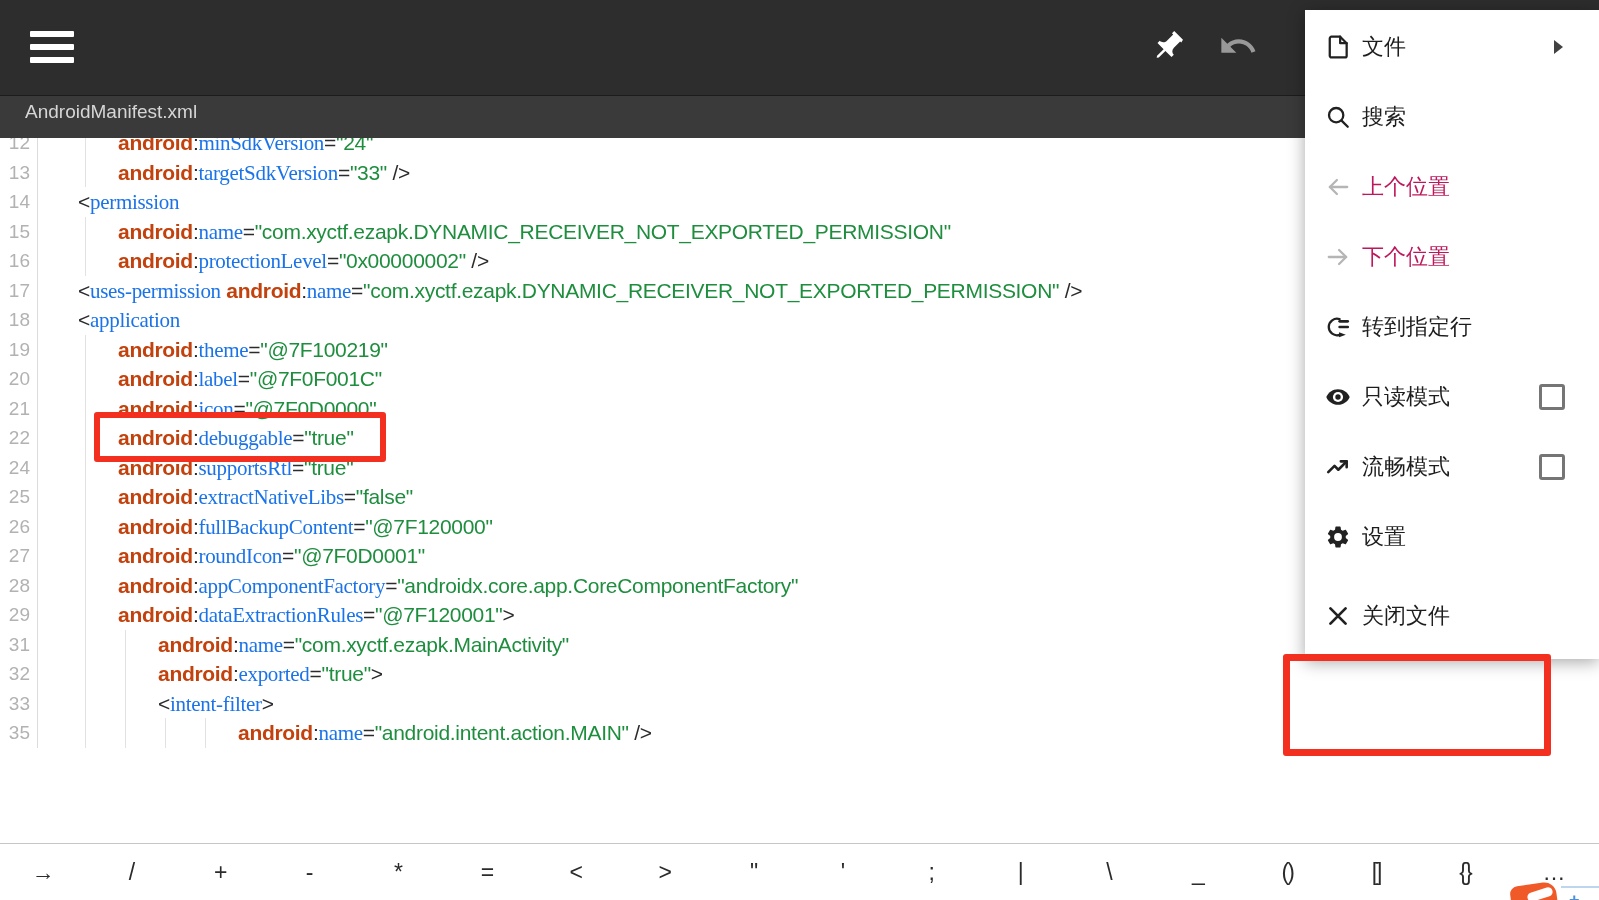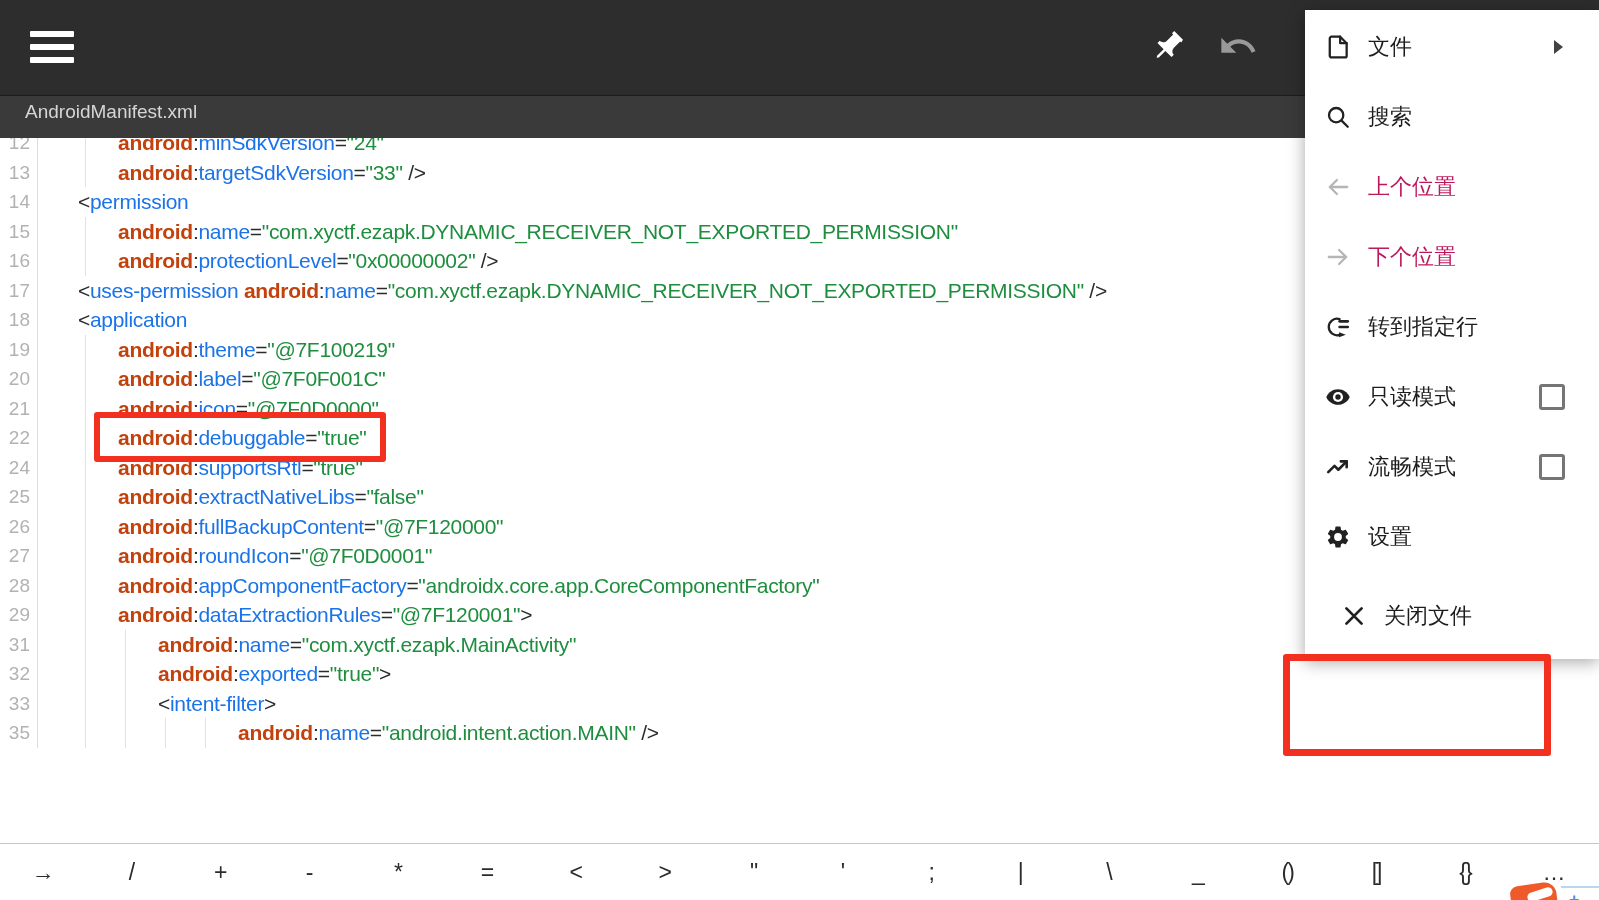--- a/index.html
+++ b/index.html
@@ -22,21 +22,21 @@
   
   .editor { position:absolute; left:0; top:128px; width:1599px; height:715px; background:#fff; overflow:hidden; }
   .code-line { display:flex; height:29.5px; line-height:29.5px; white-space:pre; }
   .gutter { flex:0 0 38px; text-align:right; padding-right:7px; color:#b2b2b2; font-size:19px;
     border-right:1px solid #dcdcdc; }
   .line-content { position:relative; flex:1; }
   .guide { position:absolute; top:0; bottom:0; width:1px; background:#e2e2e2; }
   .line-text { display:block; font-size:21px; letter-spacing:-0.3px; }
   .t-p  { color:#2b2b2b; }
   .t-ns { color:#c2410c;font-weight:bold; }
-  .t-b  { color:#1a73e8; }
+  .t-b  { color:#1a73e8;font-family:Liberation Serif, serif; }
   .t-s  { color:#1e8e3e; }
 
   
   .symbolbar { position:absolute; left:0; top:843px; width:1599px; height:57px; background:#fff;
     border-top:1px solid #c6c6c6; display:flex; justify-content:space-between; align-items:center;
     padding:0 28px 0 26px; z-index:2; }
   .sym { font-size:23px; color:#2b2b2b; min-width:34px; text-align:center; cursor:pointer; }
   .sym.pair { letter-spacing:-2px; }
   .overlay-logo { position:absolute; right:36px; top:880px; width:52px; height:26px; z-index:6; }
   .logo-blob { position:absolute; left:0; top:4px; width:46px; height:30px; background:#f05a28;
@@ -44,30 +44,30 @@
   .logo-notch { position:absolute; left:16px; top:10px; width:26px; height:9px; background:#fff;
     border-radius:5px; transform:rotate(-18deg); }
   .logo-line { position:absolute; left:50px; top:6px; width:60px; height:2px; background:#bcd6f0; }
   .logo-plus { position:absolute; left:58px; top:10px; color:#4a90e2; font-size:18px; font-weight:bold; }
 
   
   .menu { position:absolute; left:1305px; top:10px; width:294px; background:#fff; z-index:10;
     box-shadow:0 3px 16px rgba(0,0,0,.35); padding:2px 0 8px 0; }
   .menu-item { position:relative; height:70px; display:flex; align-items:center; cursor:pointer; }
   .menu-item .mi-icon { margin-left:20px; width:26px; height:26px; flex:0 0 26px; }
-  .menu-item .mi-label { margin-left:17px; font-size:22px; color:#1d1d1d; }
+  .menu-item .mi-label { margin-left:11px; font-size:22px; color:#1d1d1d; }
   .menu-item.disabled .mi-label { color:#be185d;font-family:Liberation Serif, serif; }
   .menu-item .spacer { flex:1; }
   .submenu-arrow { width:0; height:0; border-left:9px solid #424242; border-top:7px solid transparent;
     border-bottom:7px solid transparent; margin-right:36px; }
   .checkbox { width:26px; height:26px; margin-right:34px; border-radius:3px; position:relative; }
   .checkbox.unchecked { border:3px solid #757575; background:#fff; }
   .checkbox.checked { background:#45a5f0; }
   .checkbox.checked svg { position:absolute; left:2px; top:2px; }
-  .menu-item.gap-before { margin-top:9px;padding-left:16px; }
+  .menu-item.gap-before { margin-top:9px; }
 
   
   .anno { position:absolute; border-style:solid; border-color:#f3301f; border-radius:3px;
     background:transparent; z-index:20; pointer-events:none; }
   .anno-debuggable { left:94px; top:412px; width:292px; height:50px; border-width:6px; }
   .anno-close-file { left:1283px; top:654px; width:268px; height:102px; border-width:7px; }
 </style>
 </head>
 <body>
 

